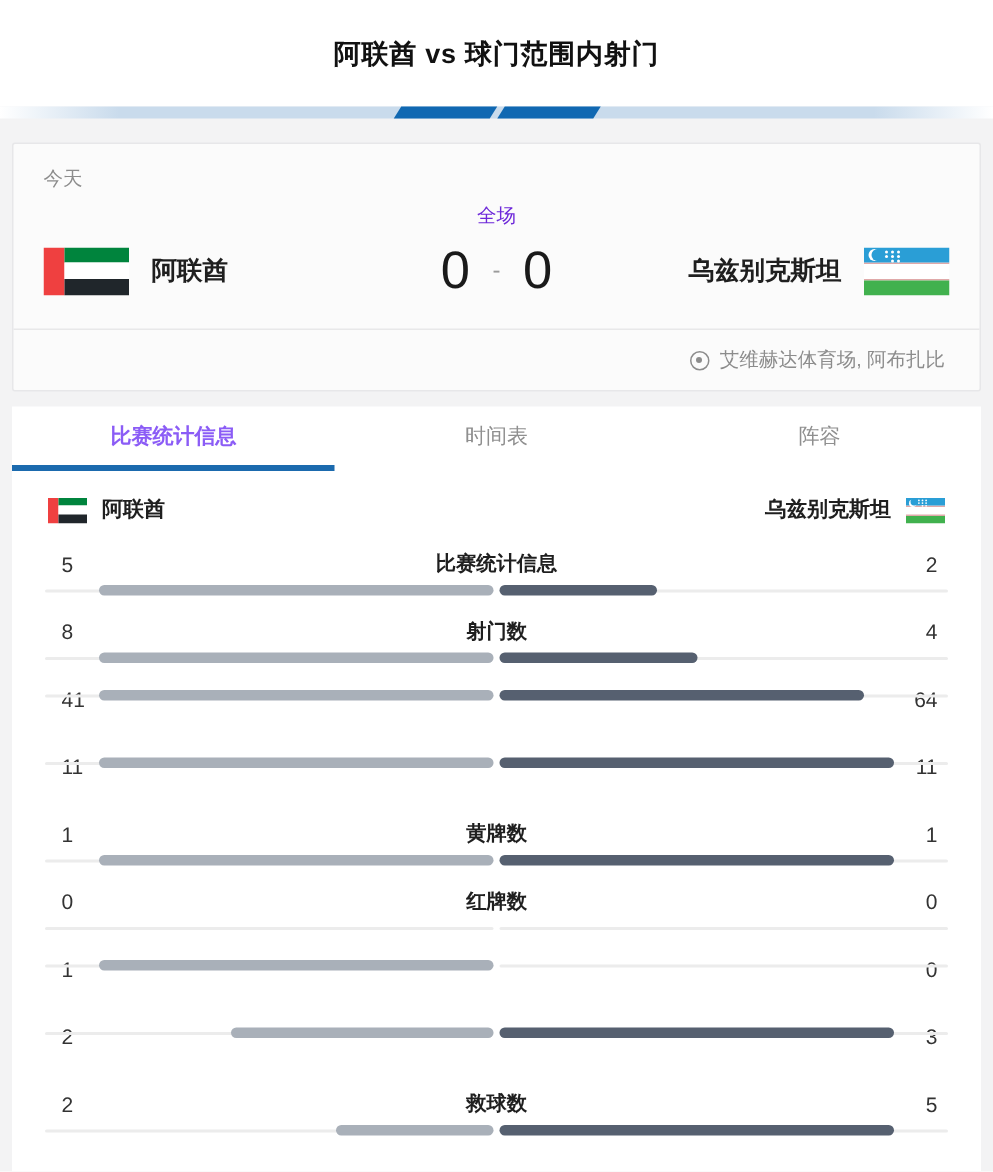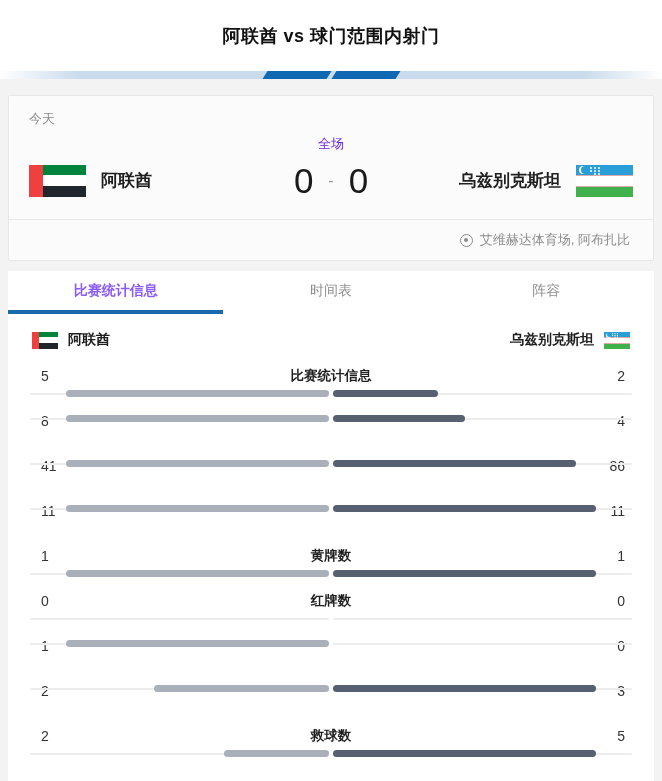--- a/index.html
+++ b/index.html
@@ -178,36 +178,37 @@
           </div>
       <div class="half r">
             <div class="track"></div>
             <div class="fill" style="width: 35.2%;"></div>
           </div>
     </div>
   </div>
 
   <div class="stat-row">
     <span class="stat-val home">8</span>
+    <div class="stat-label">射门数</div>
     <span class="stat-val away">4</span>
     <div class="bars">
       <div class="half l">
             <div class="track"></div>
             <div class="fill" style="width: 88%;"></div>
           </div>
       <div class="half r">
             <div class="track"></div>
             <div class="fill" style="width: 44%;"></div>
           </div>
     </div>
   </div>
 
   <div class="stat-row">
     <span class="stat-val home">41</span>
-    <span class="stat-val away">86</span>
+    <span class="stat-val away">64</span>
     <div class="bars">
       <div class="half l">
             <div class="track"></div>
             <div class="fill" style="width: 88%;"></div>
           </div>
       <div class="half r">
             <div class="track"></div>
             <div class="fill" style="width: 81.2308%;"></div>
           </div>
     </div>

